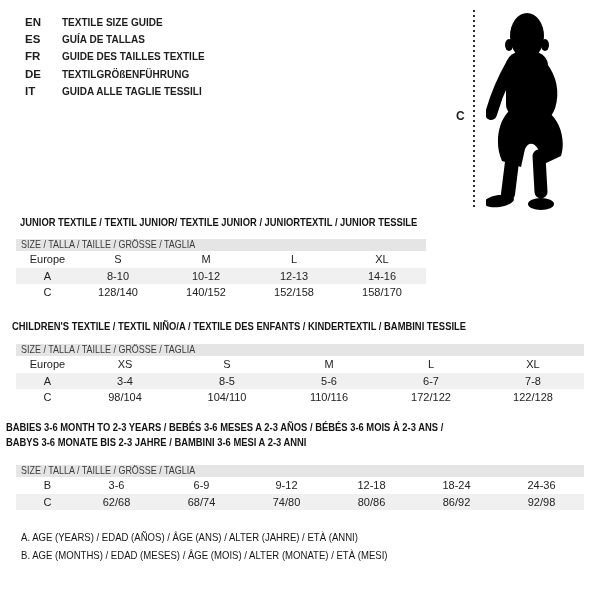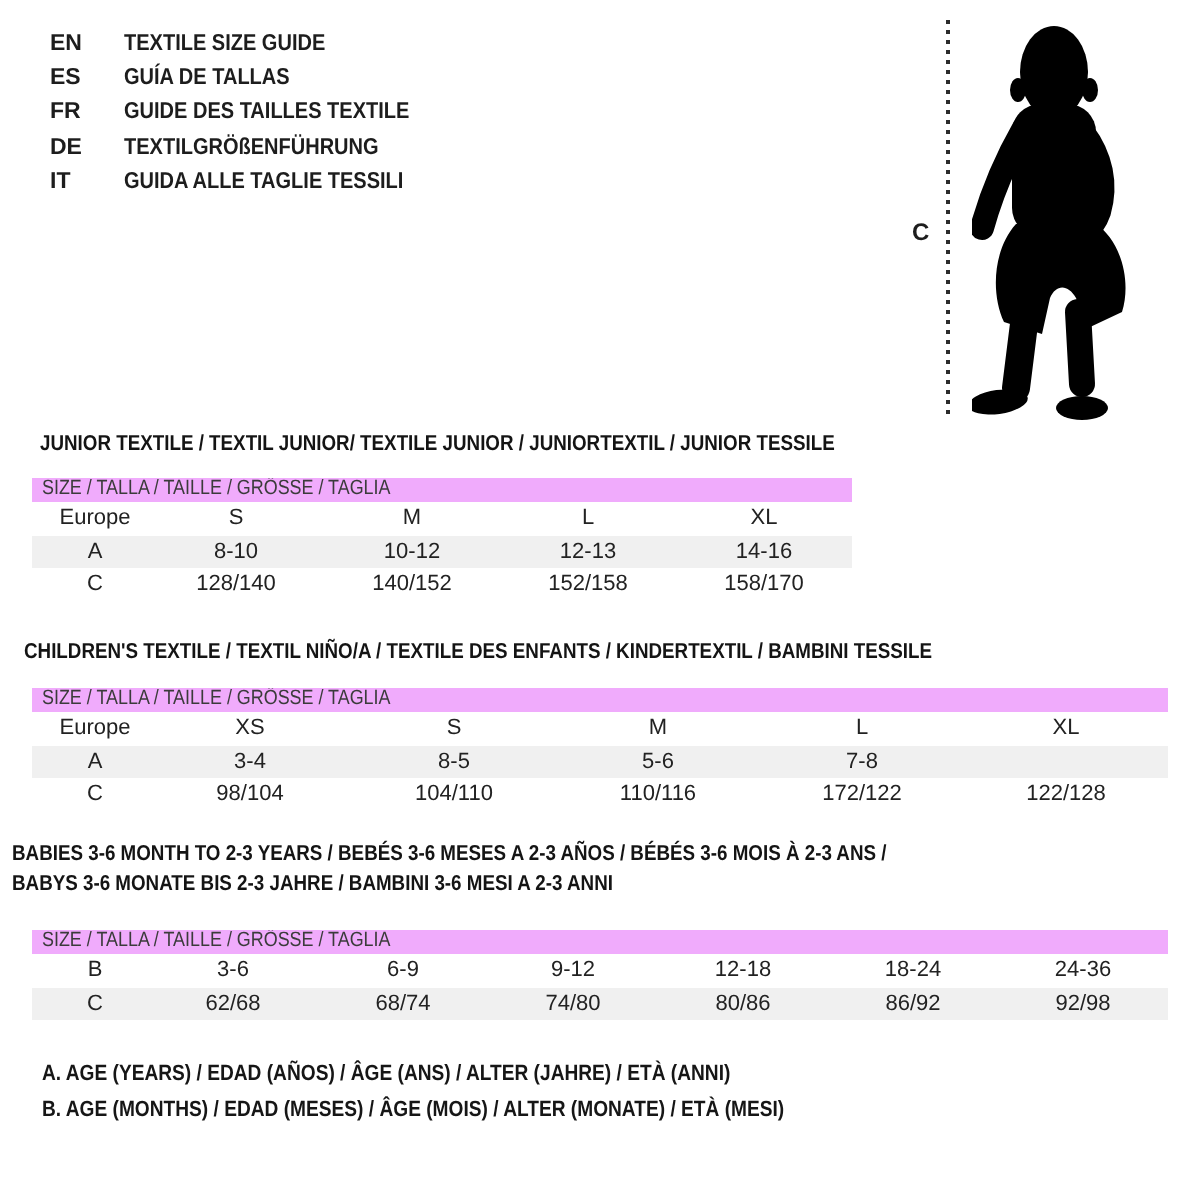--- a/index.html
+++ b/index.html
@@ -28,34 +28,34 @@
   }
   .c-label { left:456px; top:109px; font-weight:bold; font-size:12px; }
   .baby-svg { left:486px; top:6px; }
 
   
   .sec-title { font-weight:bold; font-size:10.8px; color:#141414; line-height:15px; }
 
   
   .size-table { position:absolute; }
   .thead {
-    background:#f0abfc; height:12px; line-height:12px;
+    background:#e5e5e5; height:12px; line-height:12px;
     font-size:10.3px; color:#3b3b3b; padding-left:5px; overflow:hidden;
   }
   .trow { display:grid; height:16.5px; line-height:16.5px; font-size:11px; color:#222222; }
   .t1 .trow { grid-template-columns:58px repeat(4, 1fr); }
   .t2 .trow { grid-template-columns:58px repeat(5, 1fr); }
   .t3 .trow { grid-template-columns:58px repeat(6, 1fr); }
   .trow.alt { background:#f0f0f0; }
   .cell { text-align:center; overflow:hidden; }
   .cell.rowlabel { text-align:center; padding-left:5px; }
 
   
   .legend { left:21px; top:528px; }
-  .legend-line { font-weight:bold; font-size:11px; line-height:18.3px; color:#161616; }
+  .legend-line { font-weight:normal; font-size:11px; line-height:18.3px; color:#161616; }
 </style>
 </head>
 <body>
 
 <ul class="abs lang-list">
   <li class="lang-row">
     <span class="lang-code">EN</span>
     <span class="cond">TEXTILE SIZE GUIDE</span>
   </li>
   <li class="lang-row">
@@ -139,20 +139,21 @@
     <div class="cell">S</div>
     <div class="cell">M</div>
     <div class="cell">L</div>
     <div class="cell">XL</div>
   </div>
   <div class="trow alt">
     <div class="cell rowlabel">A</div>
     <div class="cell">3-4</div>
     <div class="cell">8-5</div>
     <div class="cell">5-6</div>
+    <div class="cell">6-7</div>
     <div class="cell">7-8</div>
   </div>
   <div class="trow">
     <div class="cell rowlabel">C</div>
     <div class="cell">98/104</div>
     <div class="cell">104/110</div>
     <div class="cell">110/116</div>
     <div class="cell">172/122</div>
     <div class="cell">122/128</div>
   </div>

